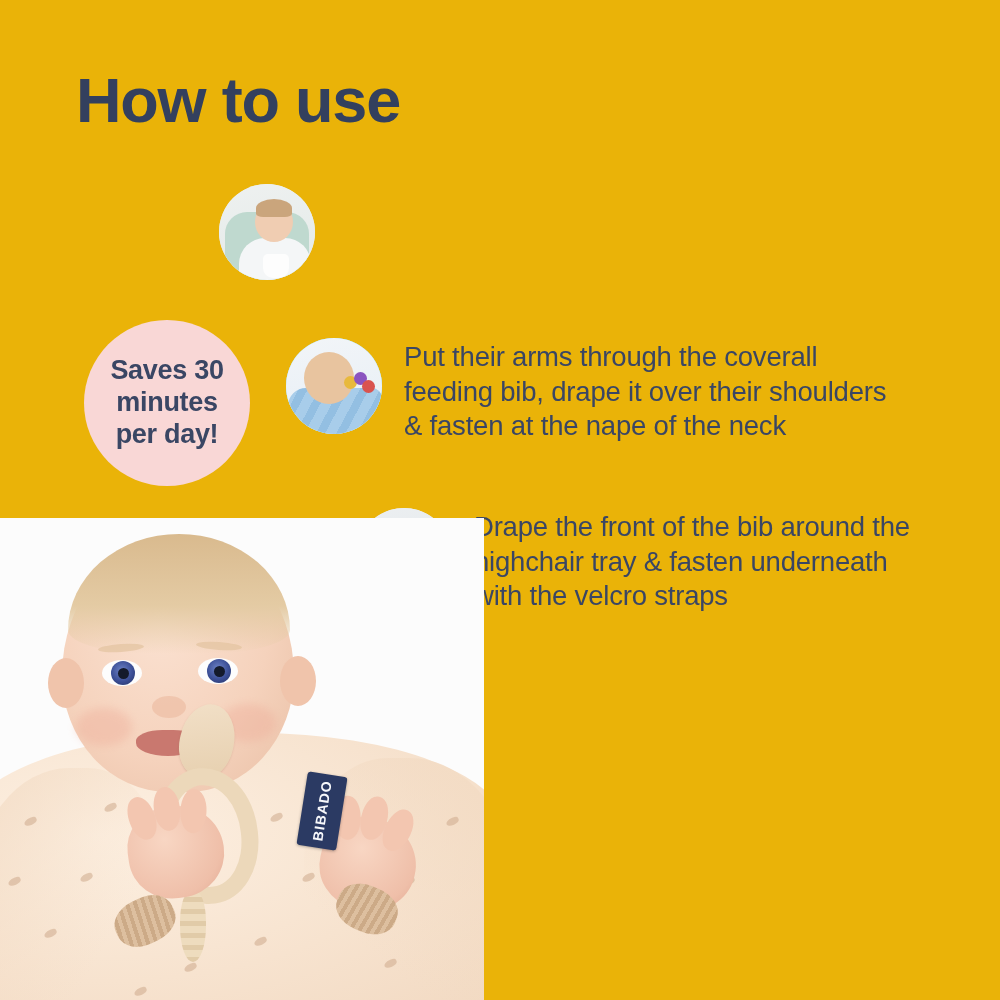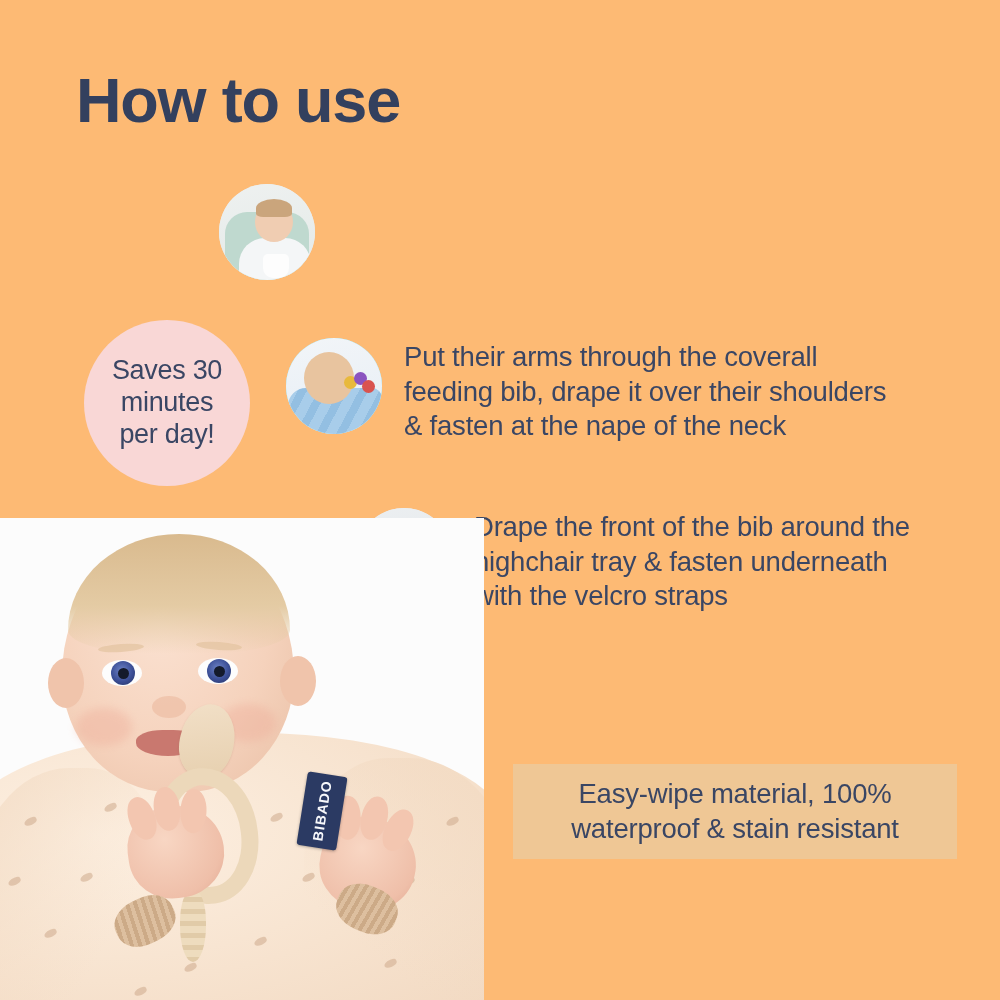--- a/index.html
+++ b/index.html
@@ -5,21 +5,21 @@
   * { margin:0; padding:0; box-sizing:border-box; }
   html, body {
     width:1000px; height:1000px;
     overflow:hidden;
     background:#fbfbfb;
     font-family:"Liberation Sans", sans-serif;
   }
   #canvas {
     position:relative;
     width:1000px; height:1000px;
-    background:#fdba74;
+    background:#eab308;
     overflow:hidden;
   }
 
   
   #page-title {
     position:absolute;
     left:76px; top:66px;
     font-size:63px;
     font-weight:800;
     letter-spacing:-1.2px;
@@ -67,21 +67,21 @@
     border-radius:50%;
     background:#f9d7d6;
     display:flex;
     align-items:center;
     justify-content:center;
     text-align:center;
   }
   #savings-badge-label {
     color:#3a4664;
     font-size:27px;
-    font-weight:400;
+    font-weight:700;
     line-height:1.18;
     letter-spacing:-0.3px;
     white-space:pre-line;
   }
 
   
   #feature-banner {
     position:absolute;
     left:513px; top:764px;
     width:444px; height:95px;
@@ -441,18 +441,14 @@
     </div>
 
     <div class="cuff" id="cuff-left"></div>
     <div class="cuff" id="cuff-right"></div>
   </div>
 
   <div id="bibado-label">
     <span id="bibado-label-text">BIBADO</span>
   </div>
 
-  <div id="feature-banner">
-    <div id="feature-banner-label">Easy-wipe material, 100%
-waterproof &amp; stain resistant</div>
-  </div>
 
 </div>
 
 </body></html>

